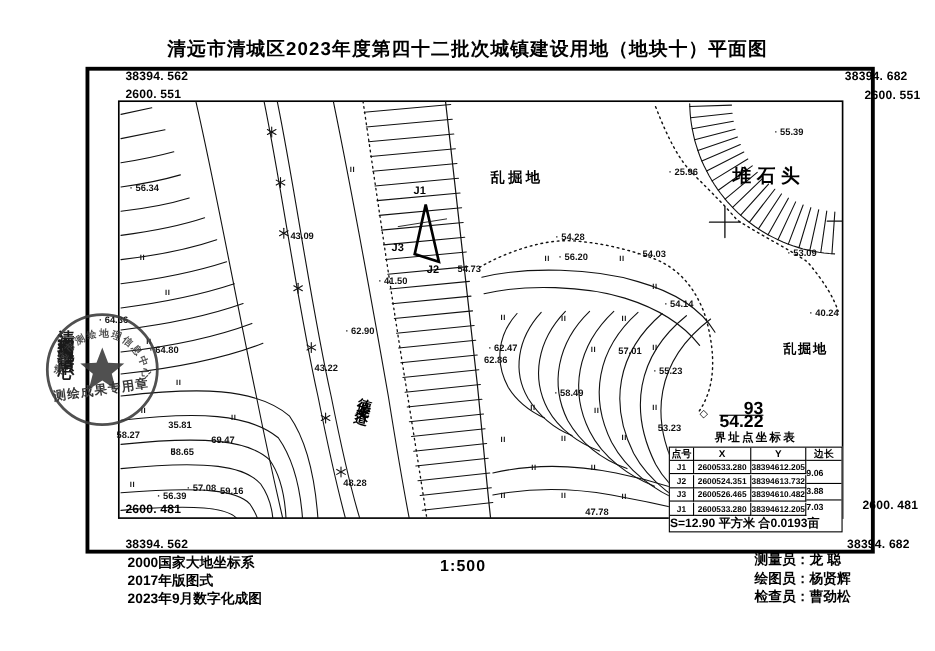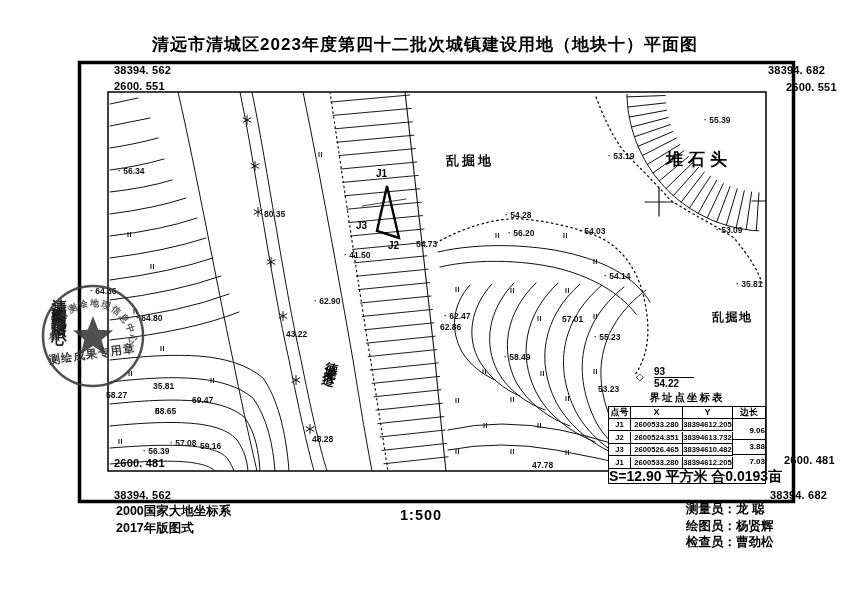--- a/index.html
+++ b/index.html
@@ -8,37 +8,37 @@
   .title{position:absolute;left:0;top:33px;width:100%;text-align:center;
          font-size:17px;font-weight:700;letter-spacing:1px;}
   svg.lines{position:absolute;left:0;top:0;z-index:1;}
   #map-labels{position:absolute;left:0;top:0;width:850px;height:592px;z-index:2;pointer-events:none;}
   .elev{position:absolute;font-size:8.5px;font-weight:700;color:#111;white-space:nowrap;}
   .tick{position:absolute;font-size:7px;font-weight:700;letter-spacing:.5px;color:#111;}
   .area{position:absolute;font-weight:700;color:#000;white-space:nowrap;}
   .area.vert{writing-mode:vertical-rl;text-orientation:upright;}
   .jlab{position:absolute;font-size:10px;font-weight:700;color:#000;}
   .corner{position:absolute;font-size:11px;font-weight:700;letter-spacing:.2px;white-space:nowrap;z-index:3;padding-left:32px;}
-  .fraction{position:absolute;left:654px;top:366px;width:40px;text-align:left;
-            font-size:10px;font-weight:700;z-index:3;line-height:11px;}
+  .fraction{position:absolute;left:654px;top:366px;width:40px;text-align:right;
+            font-size:16px;font-weight:700;z-index:3;line-height:11px;}
   .frac-line{display:block;border-top:1.5px solid #000;margin:0;}
   .diamond{position:absolute;left:636px;top:371px;font-size:10px;font-weight:700;z-index:3;}
   .jtable{position:absolute;left:608px;top:391px;width:158px;z-index:4;}
   .jt-title{text-align:center;font-size:10.5px;font-weight:700;letter-spacing:2px;margin-bottom:1px;}
   .jt-box{border:1.5px solid #000;background:#fff;}
   .jt-grid{display:grid;grid-template-columns:22px 52px 50px 1fr;position:relative;}
   .jt-cell{border-right:1px solid #000;border-bottom:1px solid #000;text-align:center;
            font-size:7.6px;font-weight:700;height:11px;line-height:11px;overflow:hidden;}
   .jt-head{font-size:9px;}
   .nbr{border-right:none;}
   .jt-bian{position:relative;grid-row:2/6;grid-column:4;}
-  .jt-bcell{height:14.6px;line-height:14.6px;text-align:right;font-size:8px;font-weight:700;}
+  .jt-bcell{height:14.6px;line-height:14.6px;text-align:left;font-size:8px;font-weight:700;}
   .jt-bcell.b{border-bottom:1px solid #000;}
   .jt-foot{grid-column:1/5;height:13px;line-height:13px;text-align:left;
-           font-size:14px;font-weight:700;white-space:nowrap;}
+           font-size:11px;font-weight:700;white-space:nowrap;}
   .stamp{position:absolute;left:36px;top:279px;width:114px;height:114px;z-index:5;opacity:.88;}
   .seal-text{position:absolute;left:38px;top:347px;width:108px;text-align:center;z-index:6;
              font-size:11.5px;font-weight:700;color:#383838;transform:rotate(-8deg);letter-spacing:1px;}
   .side-text{position:absolute;left:49px;top:287px;z-index:4;writing-mode:vertical-rl;
              text-orientation:upright;font-size:15px;font-weight:700;letter-spacing:3px;color:#1a1a1a;}
   .notes{position:absolute;left:116px;top:503px;font-size:12.5px;font-weight:600;line-height:16.5px;z-index:3;}
   .scale{position:absolute;left:400px;top:507px;font-size:14.5px;font-weight:600;letter-spacing:1px;z-index:3;}
   .credits{position:absolute;left:686px;top:501px;font-size:12.5px;font-weight:600;line-height:16.5px;z-index:3;white-space:nowrap;}
 </style>
 </head>
@@ -210,42 +210,42 @@
   <div class="corner" style="left:82px;top:80px">2600. 551</div>
   <div class="corner" style="left:736px;top:64px">38394. 682</div>
   <div class="corner" style="left:754px;top:81px">2600. 551</div>
   <div class="corner" style="left:82px;top:457px">2600. 481</div>
   <div class="corner" style="left:82px;top:489px">38394. 562</div>
   <div class="corner" style="left:752px;top:454px">2600. 481</div>
   <div class="corner" style="left:738px;top:489px">38394. 682</div>
 
   <div id="map-labels">
       <span class="elev" style="left: 118px; top: 166px;">· 56.34</span>
-      <span class="elev" style="left: 264px; top: 209px;">80.35</span>
+      <span class="elev" style="left: 264px; top: 209px;">43.09</span>
       <span class="elev" style="left: 314px; top: 272px; margin-top: 24px;">· 62.90</span>
       <span class="elev" style="left: 90px; top: 286px;">· 64.36</span>
       <span class="elev" style="left: 136px; top: 313px;">· 64.80</span>
       <span class="elev" style="left: 106px; top: 390px;">58.27</span>
       <span class="elev" style="left: 153px; top: 381px;">35.81</span>
       <span class="elev" style="left: 192px; top: 395px;">69.47</span>
       <span class="elev" style="left: 155px; top: 406px;">58.65</span>
       <span class="elev" style="left: 170px; top: 438px;">· 57.08</span>
       <span class="elev" style="left: 143px; top: 446px;">· 56.39</span>
       <span class="elev" style="left: 200px; top: 441px;">59.16</span>
       <span class="elev" style="left: 344px; top: 250px;">· 41.50</span>
       <span class="elev" style="left: 286px; top: 329px;">43.22</span>
       <span class="elev" style="left: 312px; top: 434px;">48.28</span>
       <span class="elev" style="left: 416px; top: 239px;">54.73</span>
       <span class="elev" style="left: 505px; top: 210px;">· 54.28</span>
       <span class="elev" style="left: 508px; top: 228px; text-align: center;">· 56.20</span>
       <span class="elev" style="left: 579px; top: 226px;">· 54.03</span>
-      <span class="elev" style="left: 608px; top: 151px;">· 53.19</span>
+      <span class="elev" style="left: 608px; top: 151px;">· 25.96</span>
       <span class="elev" style="left: 704px; top: 115px;">· 55.39</span>
       <span class="elev" style="left: 716px; top: 225px;">· 53.09</span>
-      <span class="elev" style="left: 736px; top: 279px;">· 35.81</span>
+      <span class="elev" style="left: 736px; top: 279px;">· 40.24</span>
       <span class="elev" style="left: 604px; top: 271px;">· 54.14</span>
       <span class="elev" style="left: 444px; top: 311px;">· 62.47</span>
       <span class="elev" style="left: 440px; top: 322px;">62.86</span>
       <span class="elev" style="left: 562px; top: 314px;">57.01</span>
       <span class="elev" style="left: 594px; top: 332px;">· 55.23</span>
       <span class="elev" style="left: 504px; top: 352px;">· 58.49</span>
       <span class="elev" style="left: 598px; top: 384px;">53.23</span>
       <span class="elev" style="left: 532px; top: 460px;">47.78</span>
       <span class="tick" style="left: 127px; top: 231px;">II</span>
       <span class="tick" style="left: 150px; top: 263px;">II</span>
@@ -333,20 +333,21 @@
       <textPath href="#arcPath" startOffset="2">清远市测绘地理信息中心</textPath>
     </text>
   </svg>
   <div class="seal-text">测绘成果专用章</div>
 
   <div class="side-text">清远市测绘地理信息中心</div>
 
   <div class="notes">
     <div>2000国家大地坐标系</div>
     <div>2017年版图式</div>
+    <div>2023年9月数字化成图</div>
   </div>
   <div class="scale">1:500</div>
   <div class="credits">
     <div><span>测量员：</span><span>龙  聪</span></div>
     <div><span>绘图员：</span><span>杨贤辉</span></div>
     <div><span>检查员：</span><span>曹劲松</span></div>
   </div>
 </div>
 
 </body></html>

